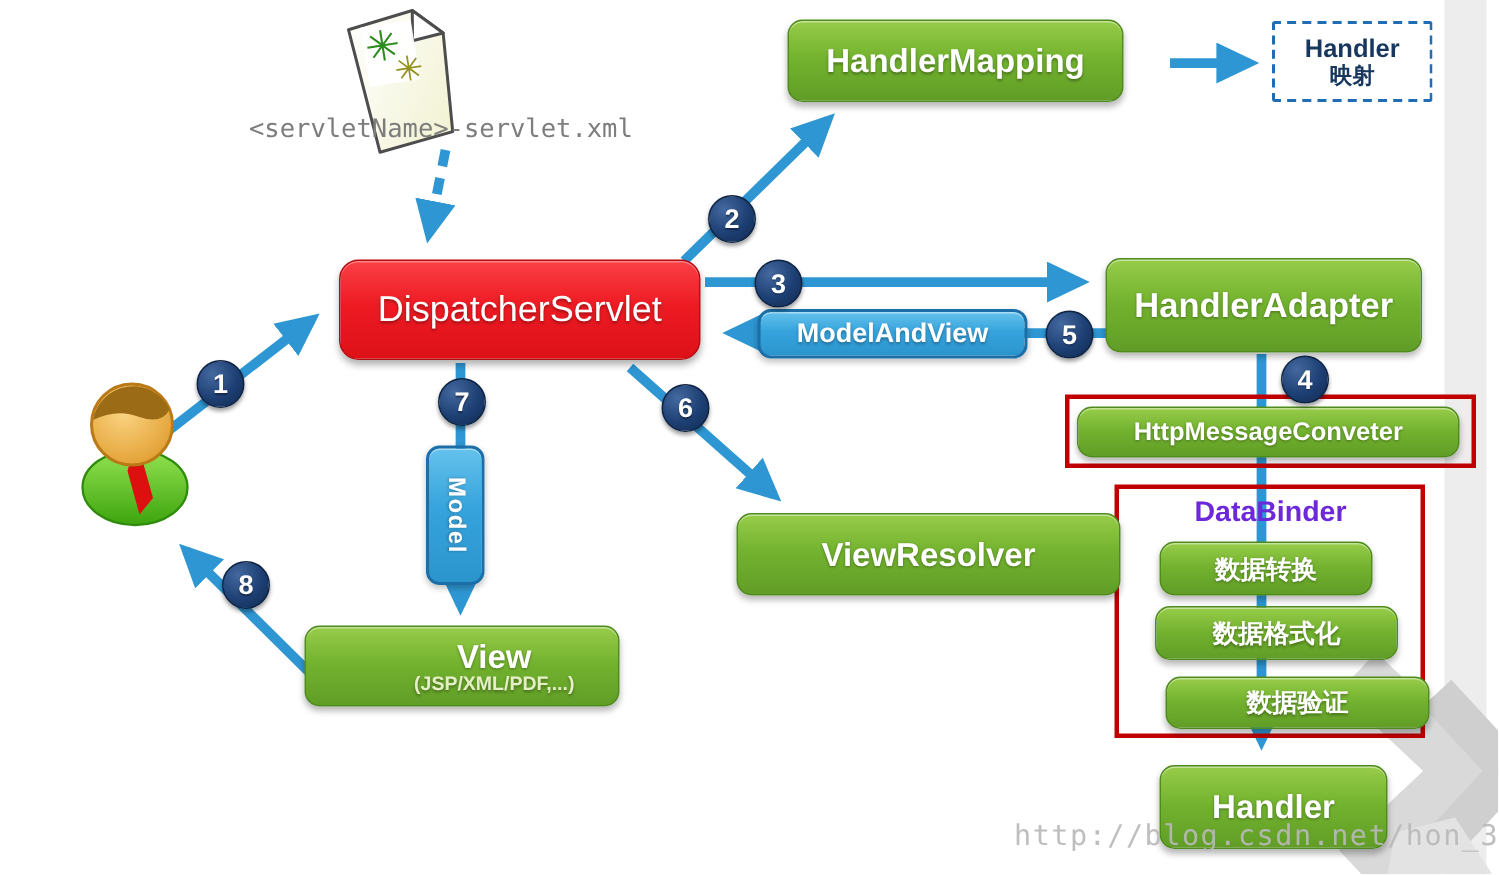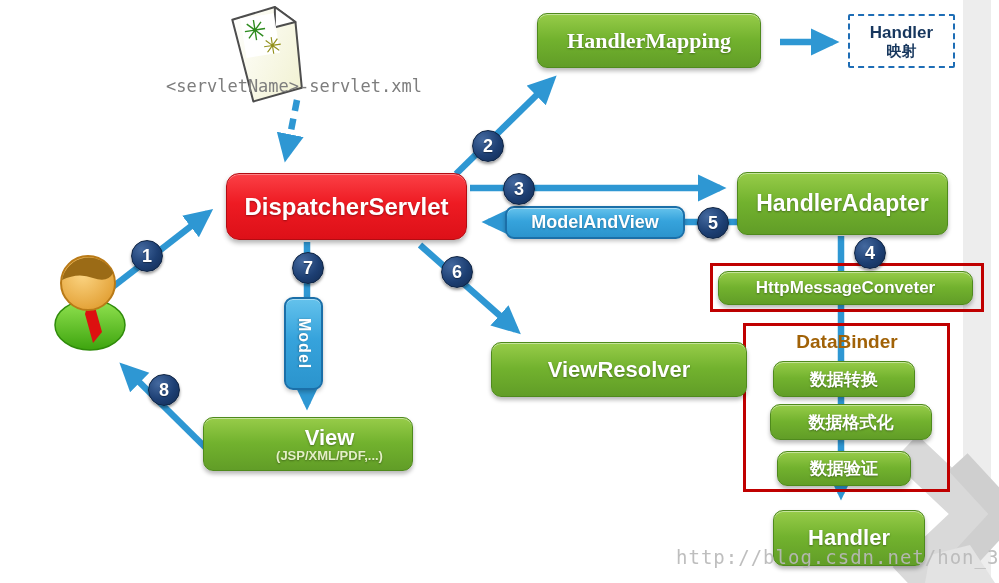--- a/index.html
+++ b/index.html
@@ -18,21 +18,21 @@
   .green{
     background:linear-gradient(180deg,#97cc49 0%,#72b22e 48%,#619d27 100%);
     border:1px solid #4f8a1d;border-radius:10px;
     box-shadow:0 3px 4px rgba(0,0,0,.28), inset 0 1px 0 rgba(255,255,255,.45);
     color:#ffffff;font-weight:bold;text-shadow:0 1px 2px rgba(0,0,0,.35);
   }
   .red{
     background:linear-gradient(180deg,#fb4046 0%,#ee1b23 45%,#dd1018 100%);
     border:1px solid #b30c12;border-radius:13px;
     box-shadow:0 3px 5px rgba(0,0,0,.3), inset 0 1px 0 rgba(255,255,255,.35);
-    color:#ffffff;font-weight:bold;text-shadow:0 1px 2px rgba(0,0,0,.35);
+    color:#ffffff;font-weight:normal;text-shadow:0 1px 2px rgba(0,0,0,.35);
   }
   .blue{
     background:linear-gradient(180deg,#64c2ec 0%,#36a3dc 45%,#2b94cd 100%);
     border:2px solid #1b6fa8;border-radius:9px;
     box-shadow:0 2px 4px rgba(0,0,0,.25), inset 0 1px 0 rgba(255,255,255,.45);
     color:#ffffff;font-weight:bold;text-shadow:0 1px 2px rgba(0,0,0,.3);
   }
   .dashedbox{
     border:2px dashed #1e6db5;background:#ffffff;border-radius:2px;
     color:#17375e;font-weight:bold;flex-direction:column;line-height:1.15;
@@ -58,21 +58,21 @@
     letter-spacing:0px;white-space:nowrap;
   }
   .watermark{
     position:absolute;z-index:4;left:676px;top:546px;
     font-family:"DejaVu Sans Mono", monospace;font-size:19px;color:rgba(185,185,185,.92);
     letter-spacing:1px;white-space:nowrap;
   }
   .rightbar{position:absolute;z-index:0;left:963px;top:0;width:28px;height:583px;background:#ededed;}
   .databinder-title{
     position:absolute;z-index:2;left:748px;top:331px;width:198px;text-align:center;
-    color:#a16207;font-weight:bold;font-size:19px;
+    color:#6d28d9;font-weight:bold;font-size:19px;
   }
   .docicon{position:absolute;z-index:2;left:220px;top:0px;}
   .person{position:absolute;z-index:2;left:52px;top:252px;}
 </style>
 </head>
 <body>
 
 <div class="stage">
 
   <div class="rightbar"></div>
@@ -127,21 +127,21 @@
         <stop offset="0" stop-color="#93e351"></stop>
           <stop offset="1" stop-color="#3da40e"></stop>
       </linearGradient>
     </defs>
     <ellipse cx="38" cy="73" rx="35" ry="25" fill="url(#bg2)" stroke="#2f8c0a" stroke-width="1.5"></ellipse>
     <path d="M37,47 L48,44 L43,55 L50,80 L41,91 L33,62 Z" fill="#dd1010"></path>
     <circle cx="36" cy="31" r="27" fill="url(#hg)" stroke="#b97a17" stroke-width="2"></circle>
     <path d="M10,28 a27,27 0 0 1 51,-7 q-5,10 -20,5 q-15,-6 -31,2 z" fill="#9b6b16"></path>
   </svg>
 
-  <div class="node green" style="left:537px;top:13px;width:224px;height:55px;font-size:22px;font-family:Liberation Serif, serif;">
+  <div class="node green" style="left:525px;top:13px;width:224px;height:55px;font-size:22px;">
     <span>HandlerMapping</span>
   </div>
 
   <div class="node dashedbox" style="left:848px;top:14px;width:107px;height:54px;font-size:17px;">
     <span>Handler</span>
     <span style="font-size:15px;">映射</span>
   </div>
 
   <div class="node red" style="left:226px;top:173px;width:241px;height:67px;font-size:24px;">
     <span>DispatcherServlet</span>
@@ -161,21 +161,21 @@
   </div>
 
   <div class="redframe" style="left:743px;top:323px;width:207px;height:169px;"></div>
   <div class="databinder-title">DataBinder</div>
   <div class="node green" style="left:773px;top:361px;width:142px;height:36px;font-size:17px;">
     <span>数据转换</span>
   </div>
   <div class="node green" style="left:770px;top:404px;width:162px;height:36px;font-size:17px;">
     <span>数据格式化</span>
   </div>
-  <div class="node green" style="left:777px;top:451px;width:134px;height:35px;font-size:17px;">
+  <div class="node green" style="left:777px;top:451px;width:176px;height:35px;font-size:17px;">
     <span>数据验证</span>
   </div>
 
   <div class="node green" style="left:773px;top:510px;width:152px;height:56px;font-size:22px;">
     <span>Handler</span>
   </div>
 
   <div class="node green" style="left:491px;top:342px;width:256px;height:55px;font-size:22px;">
     <span>ViewResolver</span>
   </div>

